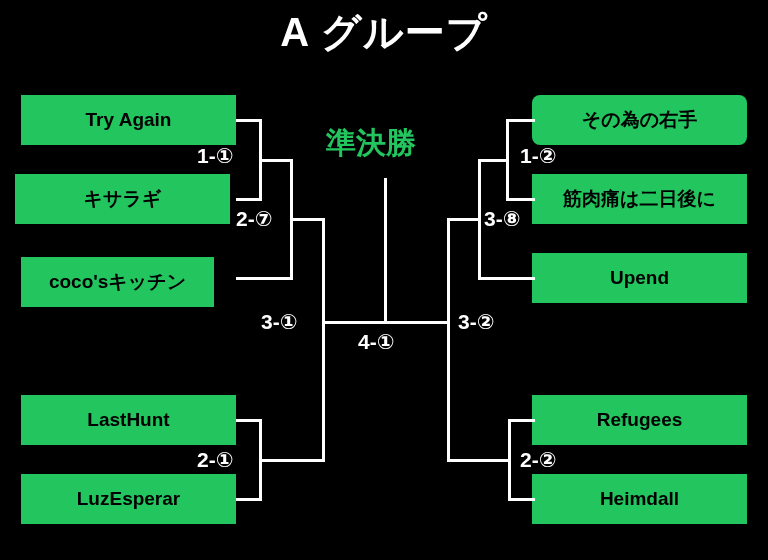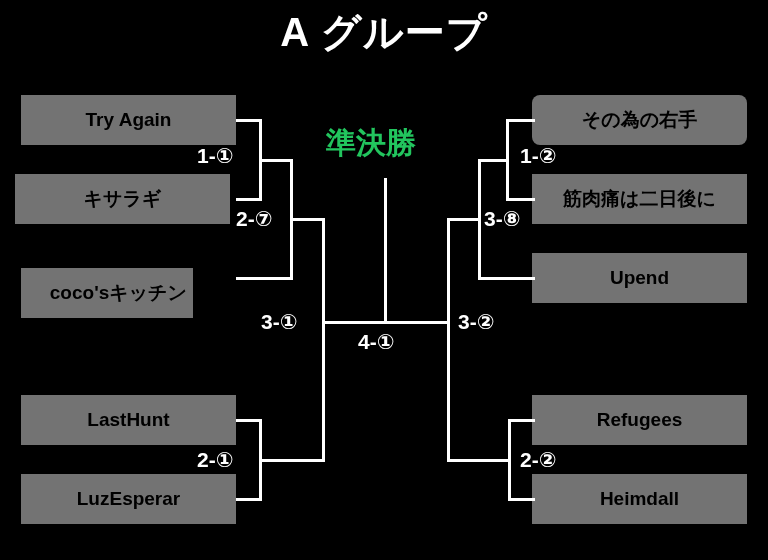--- a/index.html
+++ b/index.html
@@ -26,21 +26,21 @@
     color: #ffffff;
     font-size: 40px;
     font-weight: bold;
     letter-spacing: 1px;
     line-height: 40px;
   }
 
   
   .team-box {
     position: absolute;
-    background: #737373;
+    background: #22c55e;
     color: #000000;
     display: flex;
     align-items: center;
     justify-content: center;
     font-size: 19px;
     font-weight: bold;
     box-sizing: border-box;
     padding: 0 6px;
     white-space: nowrap;
     overflow: hidden;
@@ -86,21 +86,21 @@
   <div id="title">A グループ</div>
 
   <div class="team-box" style="left:21px; top:95px; width:215px; height:50px;">
     <span class="tname">Try Again</span>
   </div>
 
   <div class="team-box" style="left:15px; top:174px; width:215px; height:50px;">
     <span class="tname">キサラギ</span>
   </div>
 
-  <div class="team-box" style="left:21px; top:268px; width:172px; height:50px;justify-content:flex-end;">
+  <div class="team-box" style="left:21px; top:257px; width:193px; height:50px;">
     <span class="tname">coco'sキッチン</span>
   </div>
 
   <div class="team-box" style="left:21px; top:474px; width:215px; height:50px;">
     <span class="tname">LuzEsperar</span>
   </div>
 
   <div class="team-box" style="left:21px; top:395px; width:215px; height:50px;">
     <span class="tname">LastHunt</span>
   </div>

